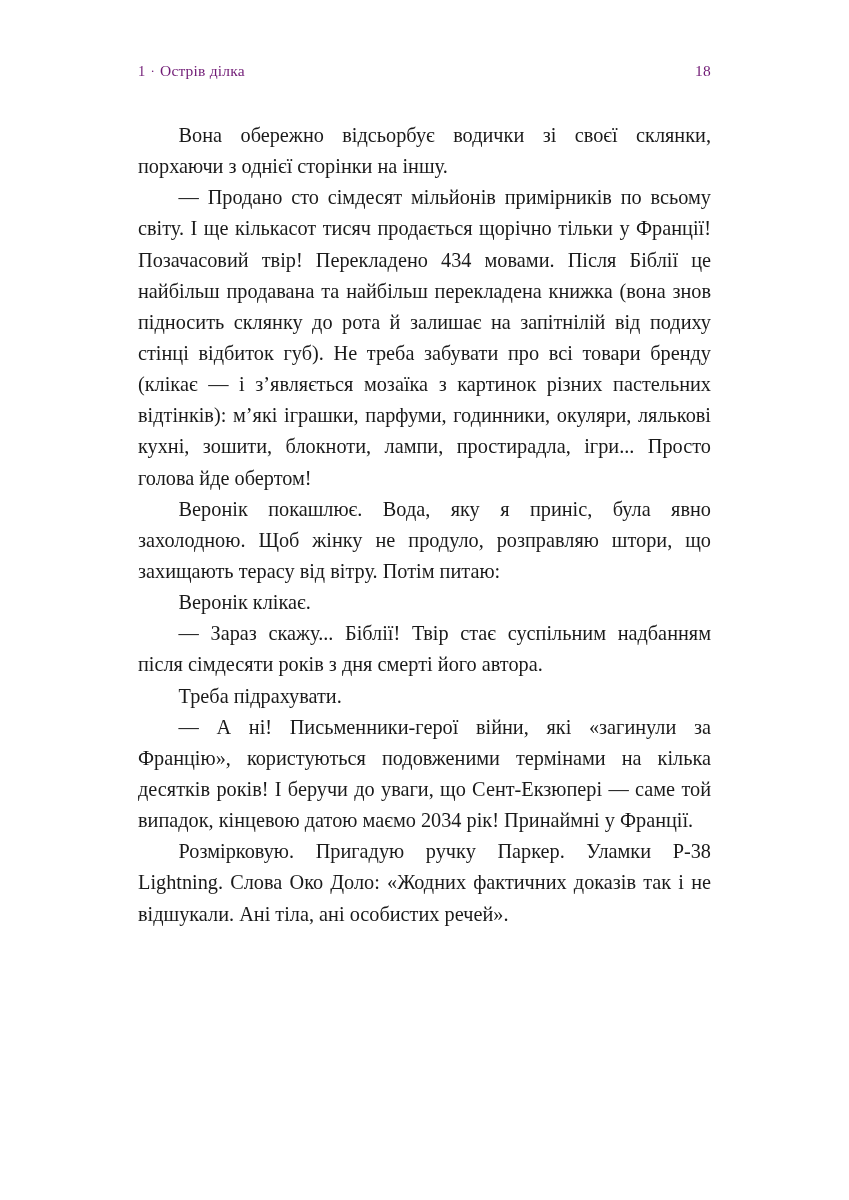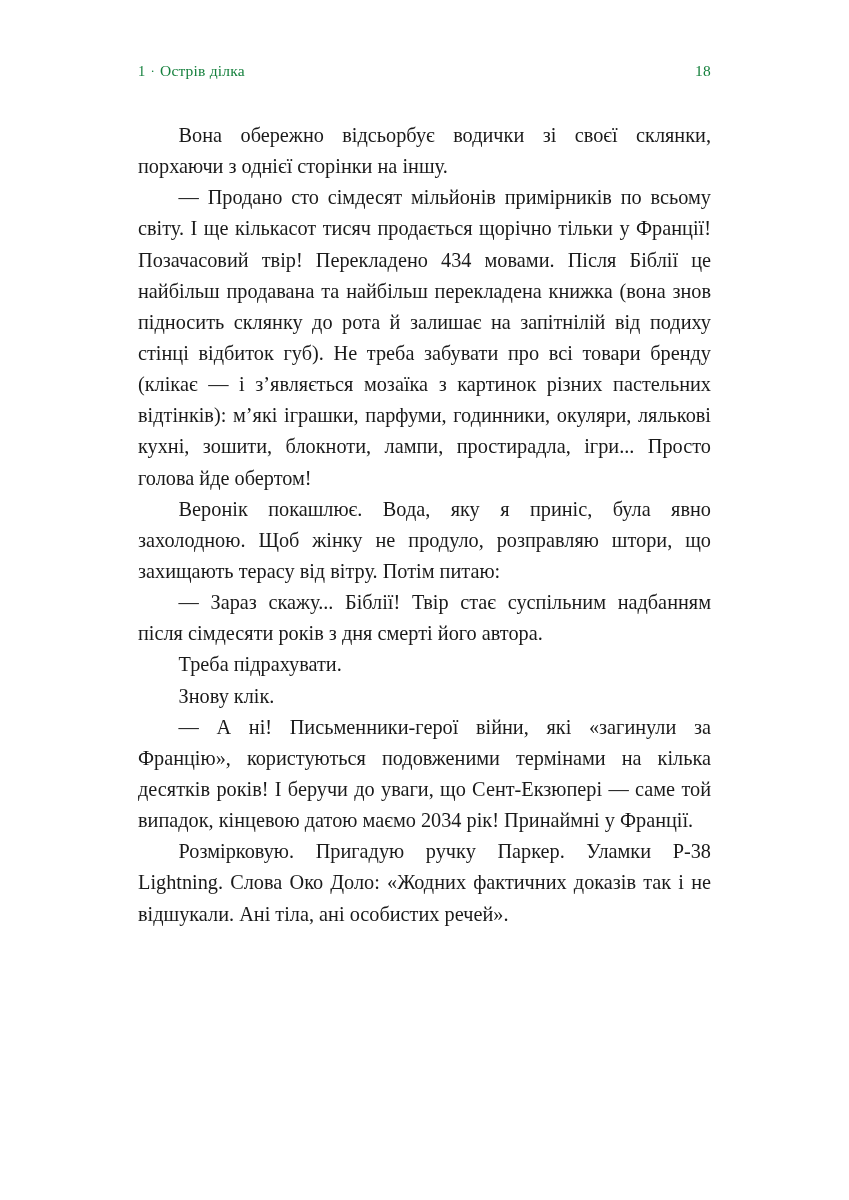--- a/index.html
+++ b/index.html
@@ -21,21 +21,21 @@
     height: 1200px;
     box-sizing: border-box;
     padding: 62px 138px 0 138px;
   }
   .running-head {
     display: flex;
     align-items: center;
     justify-content: space-between;
     font-size: 15.5px;
     letter-spacing: 0.2px;
-    color: #15803d;
+    color: #701a75;
     margin-bottom: 40px;
   }
   .running-head .left {
     white-space: nowrap;
   }
   .running-head .chapter-num {
     font-size: 14.5px;
   }
   .running-head .sep {
     padding: 0 5px;
@@ -71,20 +71,20 @@
     <div class="left">
       <span class="chapter-num">1</span><span class="sep">·</span><span class="chapter-title">Острів ділка</span>
     </div>
     <div class="page-number">18</div>
   </div>
 
   <div class="body-text">
     <p>Вона обережно відсьорбує водички зі своєї склянки, порхаючи з однієї сторінки на іншу.</p>
     <p>— Продано сто сімдесят мільйонів примірників по всьому світу. І ще кількасот тисяч продається щорічно тільки у Франції! Позачасовий твір! Перекладено 434 мовами. Після Біблії це найбільш продавана та найбільш перекладена книжка (вона знов підносить склянку до рота й залишає на запітнілій від подиху стінці відбиток губ). Не треба забувати про всі товари бренду (клікає — і зʼявляється мозаїка з картинок різних пастельних відтінків): мʼякі іграшки, парфуми, годинники, окуляри, лялькові кухні, зошити, блокноти, лампи, простирадла, ігри... Просто голова йде обертом!</p>
     <p>Веронік покашлює. Вода, яку я приніс, була явно захолодною. Щоб жінку не продуло, розправляю штори, що захищають терасу від вітру. Потім питаю:</p>
+    <p>Веронік клікає.</p>
     <p>— Зараз скажу... Біблії! Твір стає суспільним надбанням після сімдесяти років з дня смерті його автора.</p>
     <p>Треба підрахувати.</p>
-    <p>Знову клік.</p>
     <p>— А ні! Письменники-герої війни, які «загинули за Францію», користуються подовженими термінами на кілька десятків років! І беручи до уваги, що Сент-Екзюпері — саме той випадок, кінцевою датою маємо 2034 рік! Принаймні у Франції.</p>
     <p>Розмірковую. Пригадую ручку Паркер. Уламки P-38 Lightning. Слова Око Доло: «Жодних фактичних доказів так і не відшукали. Ані тіла, ані особистих речей».</p>
   </div>
 
 </div>
 
 </body></html>

